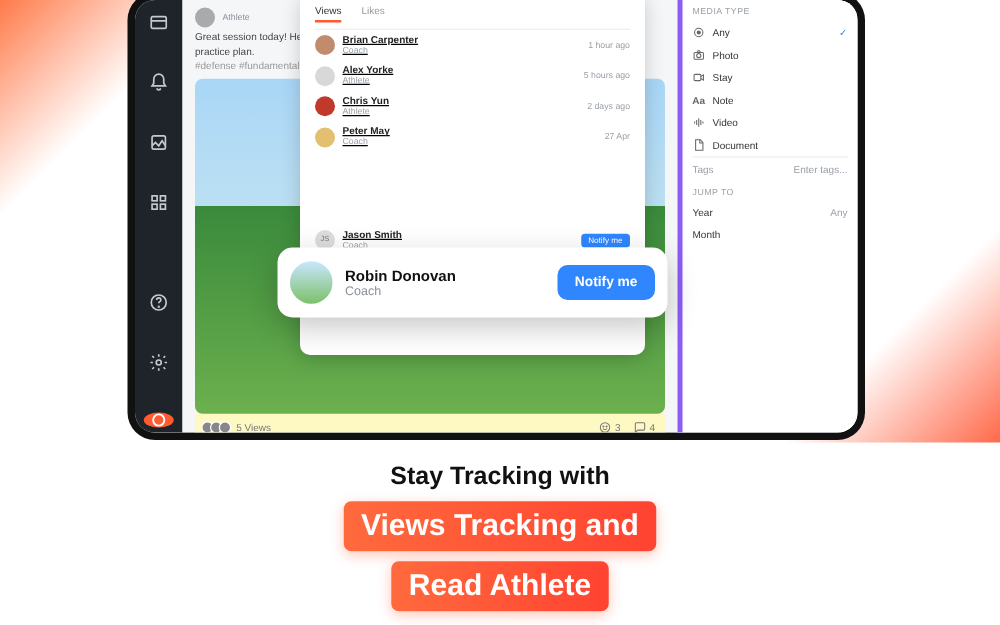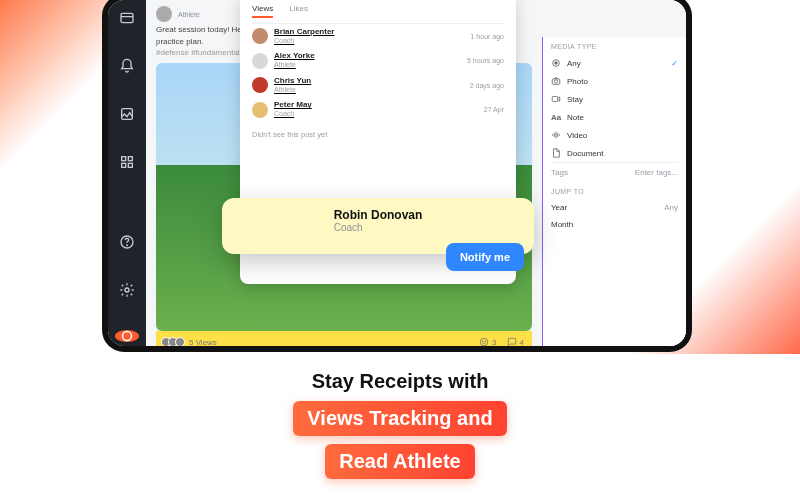--- a/index.html
+++ b/index.html
@@ -31,28 +31,28 @@
   .post-top { display:flex; gap:6px; align-items:center; font-size:7px; color:#8a8f98;}
   .avatar-sm { width:16px; height:16px; border-radius:50%; background:#aaa;}
   .post-text { font-size:8px; color:#444; margin-top:3px;}
   .hashtags { font-size:8px; color:#999; margin-top:2px;}
   .post-img {
     margin-top:6px; width:100%; height:268px; border-radius:6px;
     background: linear-gradient(180deg,#a9d6f7 0%,#bce0f2 38%,#3a8a3c 38%,#6cb04e 100%);
     position:relative;
   }
   .views-bar {
-    display:flex; align-items:center; justify-content:space-between; font-size:8px; color:#777; height:22px; background:#fde047; border-radius:0 0 6px 6px; padding:0 8px;
+    display:flex; align-items:center; justify-content:space-between; font-size:8px; color:#777; height:22px; background:#fef9c3; border-radius:0 0 6px 6px; padding:0 8px;
   }
   .vb-left { display:flex; align-items:center; gap:4px;}
   .vb-avs { display:flex;}
   .vb-avs span{ width:10px; height:10px; border-radius:50%; background:#888; border:1px solid #fff; margin-left:-3px;}
   .vb-right { display:flex; gap:10px; align-items:center;}
   .vb-right .grp{ display:flex; align-items:center; gap:3px;}
-  .rightcol { width:144px; background:#fff; border-left:1px solid #8b5cf6; padding:6px 8px; font-size:8px; color:#333;margin-top:37px;}
+  .rightcol { width:144px; background:#fff; border-left:4px solid #8b5cf6; padding:6px 8px; font-size:8px; color:#333;}
   .rc-head { font-size:7px; color:#9aa0a8; letter-spacing:.4px; margin-bottom:4px;}
   .rc-row { display:flex; align-items:center; gap:6px; padding:4px 0; color:#333;}
   .rc-row .ic{ width:10px; height:10px; display:flex; align-items:center; justify-content:center; color:#666;}
   .rc-row.selected .chk { margin-left:auto; color:#2f86ff;}
   .rc-tags { display:flex; justify-content:space-between; color:#9aa0a8; border-top:1px solid #eee; padding:5px 0;}
   .rc-jump .jr{ display:flex; justify-content:space-between; padding:4px 0;}
   
   .popover {
     position:absolute; left:138px; top:0px; width:276px; height:290px;
     background:#fff; border-radius:8px; box-shadow:0 4px 16px rgba(0,0,0,0.18);
@@ -65,31 +65,31 @@
   .row { display:flex; align-items:center; gap:6px; padding:4px 0;}
   .row .av{ width:16px; height:16px; border-radius:50%; background:#bbb; flex-shrink:0;}
   .row .meta{ display:flex; flex-direction:column; line-height:1.1;text-decoration:underline;}
   .row .nm{ font-size:8px; font-weight:600; color:#222;}
   .row .rl{ font-size:7px; color:#9aa0a8;}
   .row .ago{ margin-left:auto; font-size:7px; color:#9aa0a8;}
   .notify-sm { margin-left:auto; background:#2f86ff; color:#fff; font-size:6.5px; padding:2px 6px; border-radius:3px;}
   
   .hl-card {
     position:absolute; left:120px; top:204px; width:312px; height:56px;
-    background:#fef9c3; border-radius:12px; box-shadow:0 8px 24px rgba(0,0,0,0.22);
-    display:flex; align-items:center; padding:0 10px; gap:10px;flex-direction:column;
+    background:#ffffff; border-radius:12px; box-shadow:0 8px 24px rgba(0,0,0,0.22);
+    display:flex; align-items:center; padding:0 10px; gap:10px;
   }
   .hl-card .av{ width:34px; height:34px; border-radius:50%; background:linear-gradient(180deg,#c9e7ff,#7cc06a);}
   .hl-card .meta .nm{ font-size:12px; font-weight:700; color:#111;}
   .hl-card .meta .rl{ font-size:10px; color:#8a8f98;}
   .hl-card .btn{ margin-left:auto; background:#2f86ff; color:#fff; font-size:11px; font-weight:600; padding:8px 14px; border-radius:8px; border:none;}
   
   .mkt { width:800px; text-align:center; padding-top:16px;}
   .mkt h2{ font-size:20px; font-weight:700; color:#111;}
-  .mkt .pill{ display:inline-block; background:linear-gradient(90deg,#ff6a3d,#ff4331); color:#fff; font-size:20px; font-weight:700; padding:6px 14px; border-radius:6px; margin-top:8px; box-shadow:0 3px 10px rgba(255,90,50,.35);}
+  .mkt .pill{ display:inline-block; background:linear-gradient(90deg,#ff6a3d,#ff4331); color:#fff; font-size:24px; font-weight:700; padding:6px 14px; border-radius:6px; margin-top:8px; box-shadow:0 3px 10px rgba(255,90,50,.35);}
 </style>
 </head>
 <body>
 
 <div class="screen">
   <div class="device">
     <div class="bezel">
 
       <div class="sidebar">
         <div class="sb-icon">
@@ -284,21 +284,20 @@
           </div>
           <div class="row">
             <span class="av" style="background:#e2c070"></span>
             <span class="meta">
               <span class="nm">Peter May</span>
               <span class="rl">Coach</span>
             </span>
             <span class="ago">27 Apr</span>
           </div>
         </div>
-      <div class="section-label">Didn't see this post yet</div>
 
       <div style="height:58px"></div>
       <div class="row">
         <span class="av" style="background:#ddd; font-size:6px; display:flex;align-items:center;justify-content:center;color:#777">JS</span>
         <span class="meta">
           <span class="nm">Jason Smith</span>
           <span class="rl">Coach</span>
         </span>
         <span class="notify-sm">Notify me</span>
       </div>
@@ -309,16 +308,16 @@
       <span class="meta">
         <div class="nm">Robin Donovan</div>
         <div class="rl">Coach</div>
       </span>
       <button class="btn">Notify me</button>
     </div>
   </div>
 </div>
 
 <div class="mkt">
-  <h2>Stay Receipts with</h2>
+  <h2>Stay Tracking with</h2>
   <div><span class="pill">Views Tracking and</span></div>
   <div><span class="pill">Read Athlete</span></div>
 </div>
 
 </body></html>

